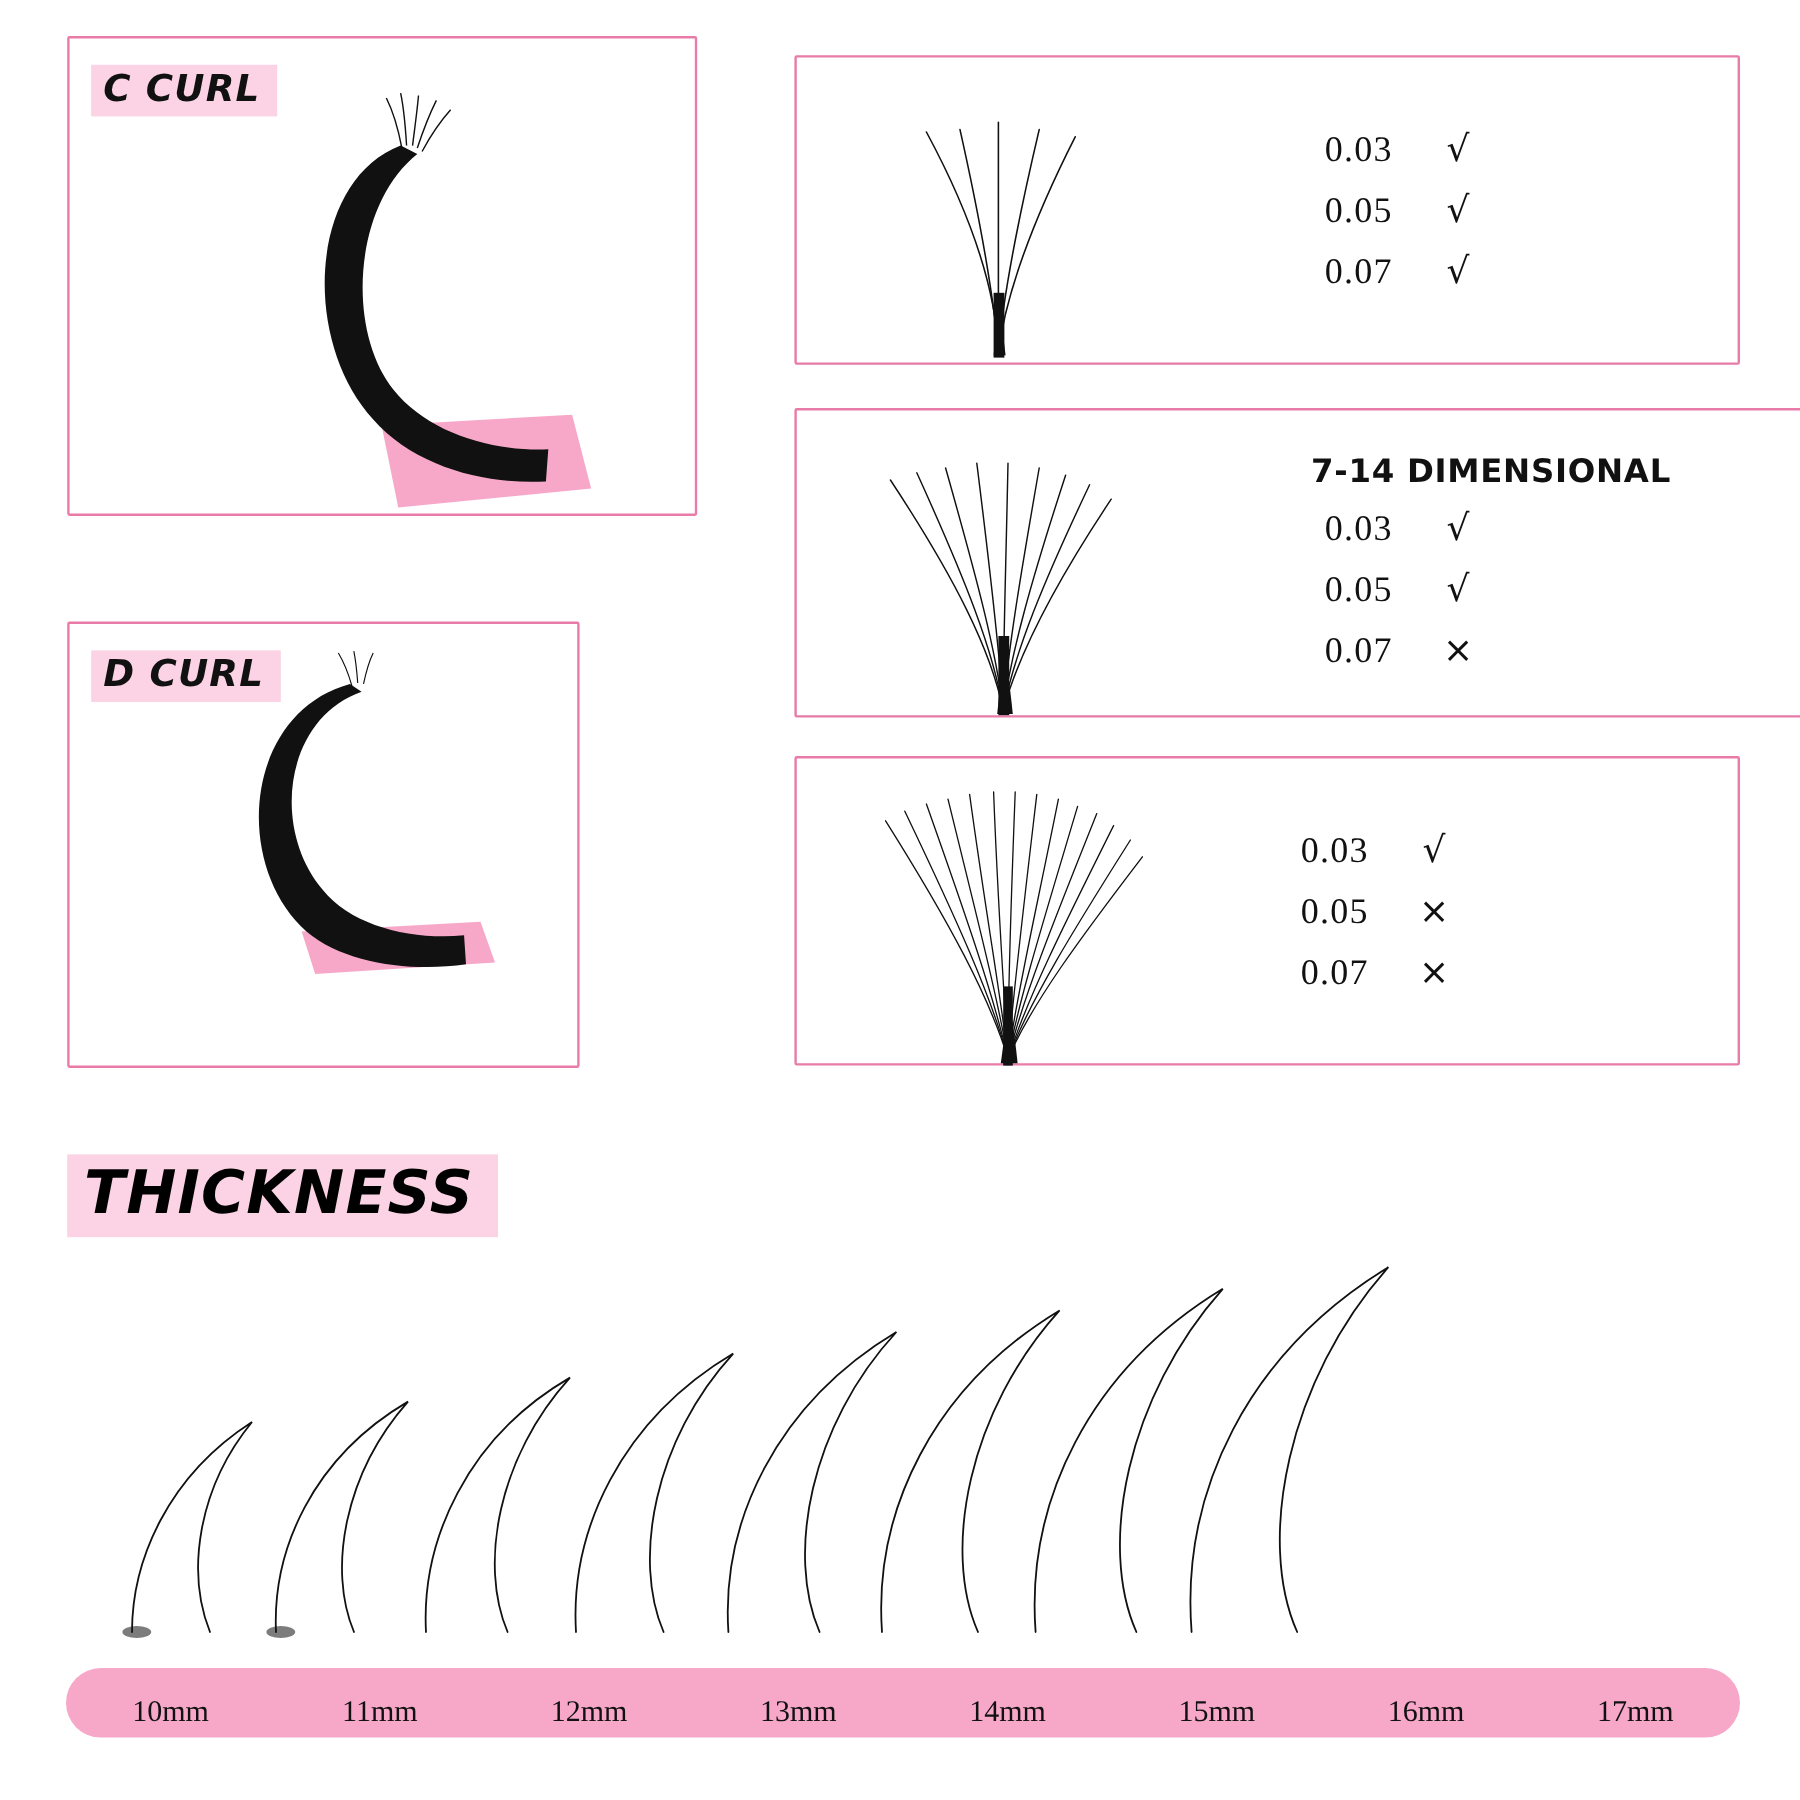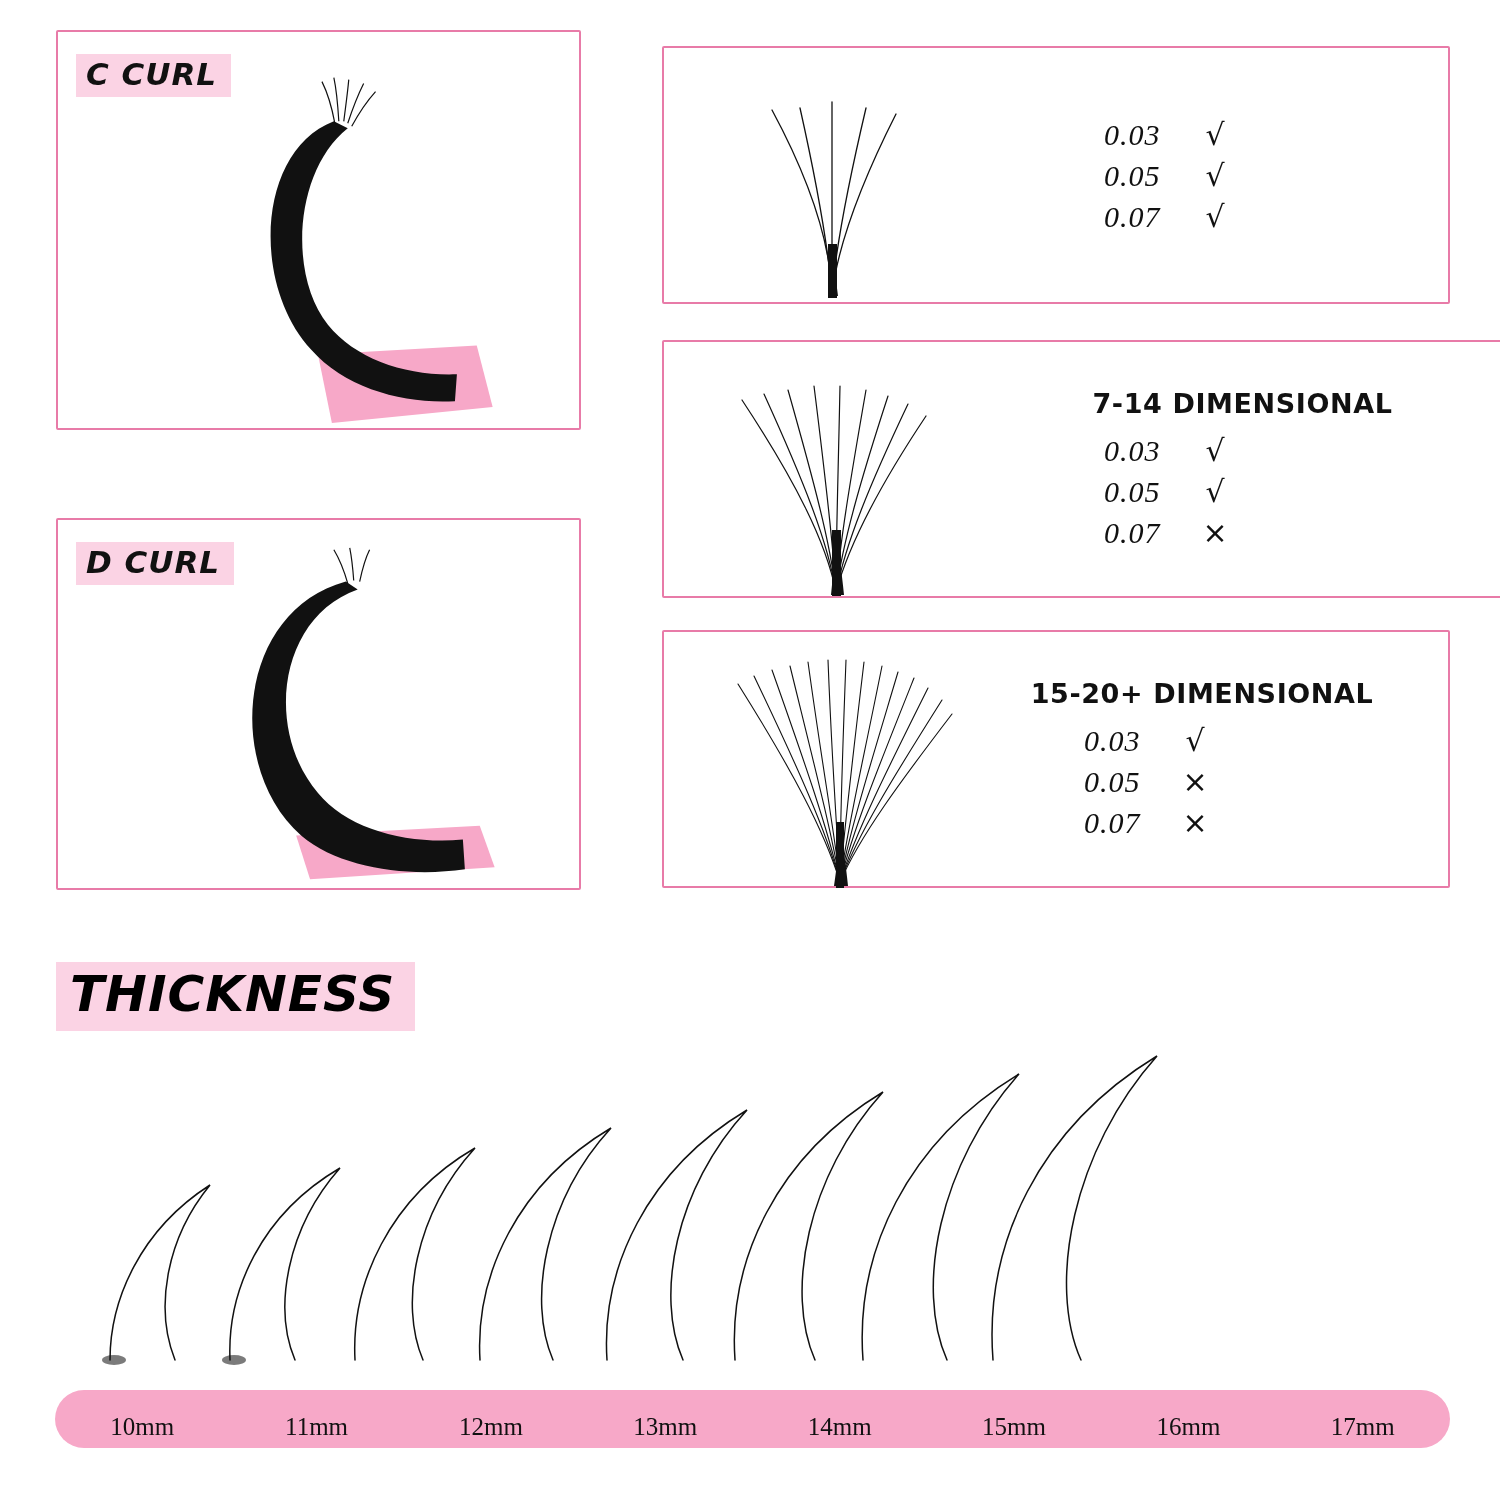--- a/index.html
+++ b/index.html
@@ -63,23 +63,22 @@
     font-weight: bold;
     font-size: 27px;
     letter-spacing: 0.6px;
     color: #111111;
     text-align: center;
     margin-bottom: 14px;
   }
   .spec-rows {
     display: flex;
     flex-direction: column;
-    gap: 6px;
+    gap: 16px;
     padding-left: 120px;
-    font-style: italic;
   }
   .spec-row {
     display: flex;
     align-items: baseline;
     font-family: "Liberation Serif", serif;
     font-size: 30px;
     color: #111111;
   }
   .spec-val {
     width: 96px;
@@ -152,21 +151,21 @@
     <g stroke="#111111" fill="none" stroke-width="1.2">
       <path d="M279,92 C 276,76 272,62 266,50"></path>
       <path d="M283,90 C 282,74 281,60 278,46"></path>
       <path d="M288,90 C 290,74 292,60 293,48"></path>
       <path d="M292,92 C 297,77 302,64 308,52"></path>
       <path d="M296,95 C 303,82 311,70 320,60"></path>
     </g>
   </svg>
 </div>
 
-<div class="panel curl-panel" style="left:56px; top:518px; width:525px; height:372px;">
+<div class="panel curl-panel" style="left:56px; top:518px; width:427px; height:372px;">
   <div class="curl-tag">D CURL</div>
   <svg class="lash-art" viewBox="0 0 525 372">
     <polygon points="240,318 425,308 440,350 254,362" fill="#f7a8c8"></polygon>
     <path d="M290,62 C 180,92 168,250 245,318 C 285,352 355,360 410,352
              L 408,322 C 352,327 292,312 262,275 C 208,212 222,98 302,70 Z" fill="#111111"></path>
     <g stroke="#111111" fill="none" stroke-width="1.2">
       <path d="M292,64 C 288,50 284,40 278,30"></path>
       <path d="M298,61 C 297,47 296,38 294,28"></path>
       <path d="M304,62 C 307,48 310,38 314,30"></path>
     </g>
@@ -259,21 +258,20 @@
         <path d="M176,250 C 189,198 214,136 250,46"></path>
         <path d="M176,250 C 192,200 222,140 264,56"></path>
         <path d="M176,250 C 194,202 230,144 278,68"></path>
         <path d="M176,250 C 196,204 236,150 288,82"></path>
       </g>
       <path d="M170,254 C 174,226 176,206 176,192 C 178,210 182,232 184,254 Z" fill="#111111"></path>
       <rect x="172" y="190" width="8" height="66" fill="#111111"></rect>
     </svg>
   </div>
   <div class="dim-text">
-    <div class="dim-title">15-20+ DIMENSIONAL</div>
     <div class="spec-rows" style="padding-left:100px;">
       <div class="spec-row">
         <span class="spec-val">0.03</span>
         <span class="spec-mark">√</span>
       </div>
       <div class="spec-row">
         <span class="spec-val">0.05</span>
         <span class="spec-mark">×</span>
       </div>
       <div class="spec-row">

